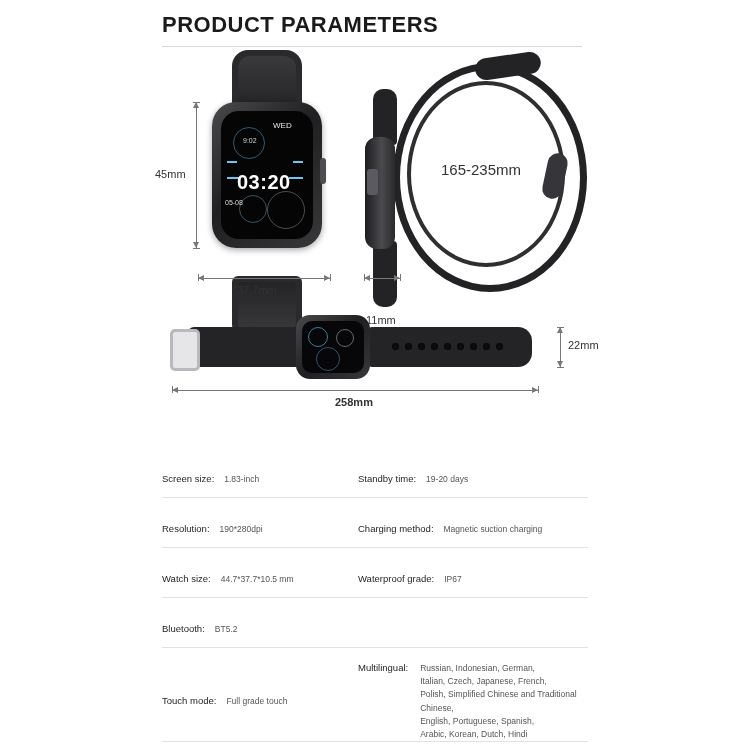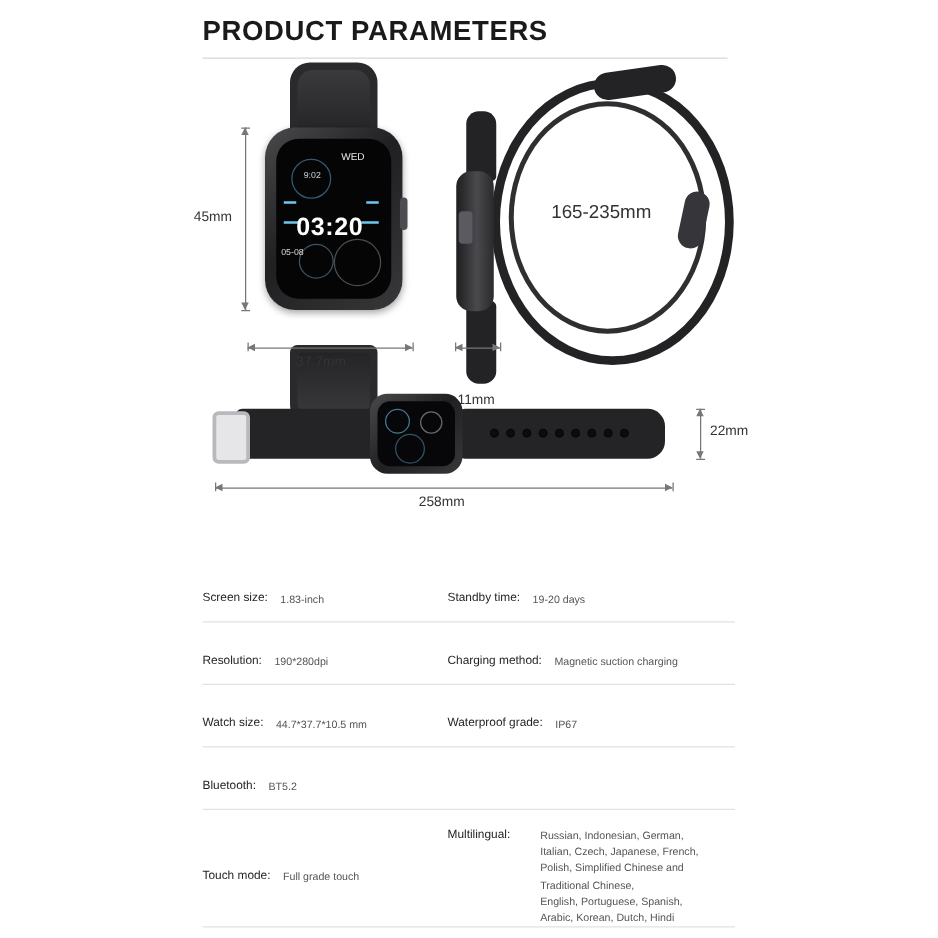--- a/index.html
+++ b/index.html
@@ -363,21 +363,21 @@
     font-size: 9.5px;
     color: #1f1f1f;
     white-space: nowrap;
   }
   .spec-val {
     font-size: 8.5px;
     color: #555;
     margin-left: 10px;
     line-height: 1.55;
   }
-  .spec-val.multi { margin-left: 24px; }
+  .spec-val.multi { margin-left: 12px; }
 </style>
 </head>
 <body>
 
 <div class="page">
 
   <div class="title">PRODUCT PARAMETERS</div>
   <div class="title-rule"></div>
 
   <div class="diagram">
@@ -466,21 +466,21 @@
     <div class="arrow-d" style="left:557px; top:316px;"></div>
     <div class="cap-v" style="left:557px; top:282px;"></div>
     <div class="cap-v" style="left:557px; top:322px;"></div>
     <div class="dim-label" style="left:568px; top:294px;">22mm</div>
 
     <div class="dim-line-h" style="left:172px; top:345px; width:366px;"></div>
     <div class="arrow-l" style="left:172px; top:342px;"></div>
     <div class="arrow-r" style="left:532px; top:342px;"></div>
     <div class="cap-h" style="left:172px; top:341px;"></div>
     <div class="cap-h" style="left:538px; top:341px;"></div>
-    <div class="dim-label" style="left:335px; top:351px;">258mm</div>
+    <div class="dim-label" style="left:335px; top:351px;font-weight:bold;">258mm</div>
 
   </div>
 
   <div class="specs">
 
     <div class="spec-row">
       <div class="spec-cell left">
         <span class="spec-key">Screen size:</span>
         <span class="spec-val">1.83-inch</span>
       </div>

